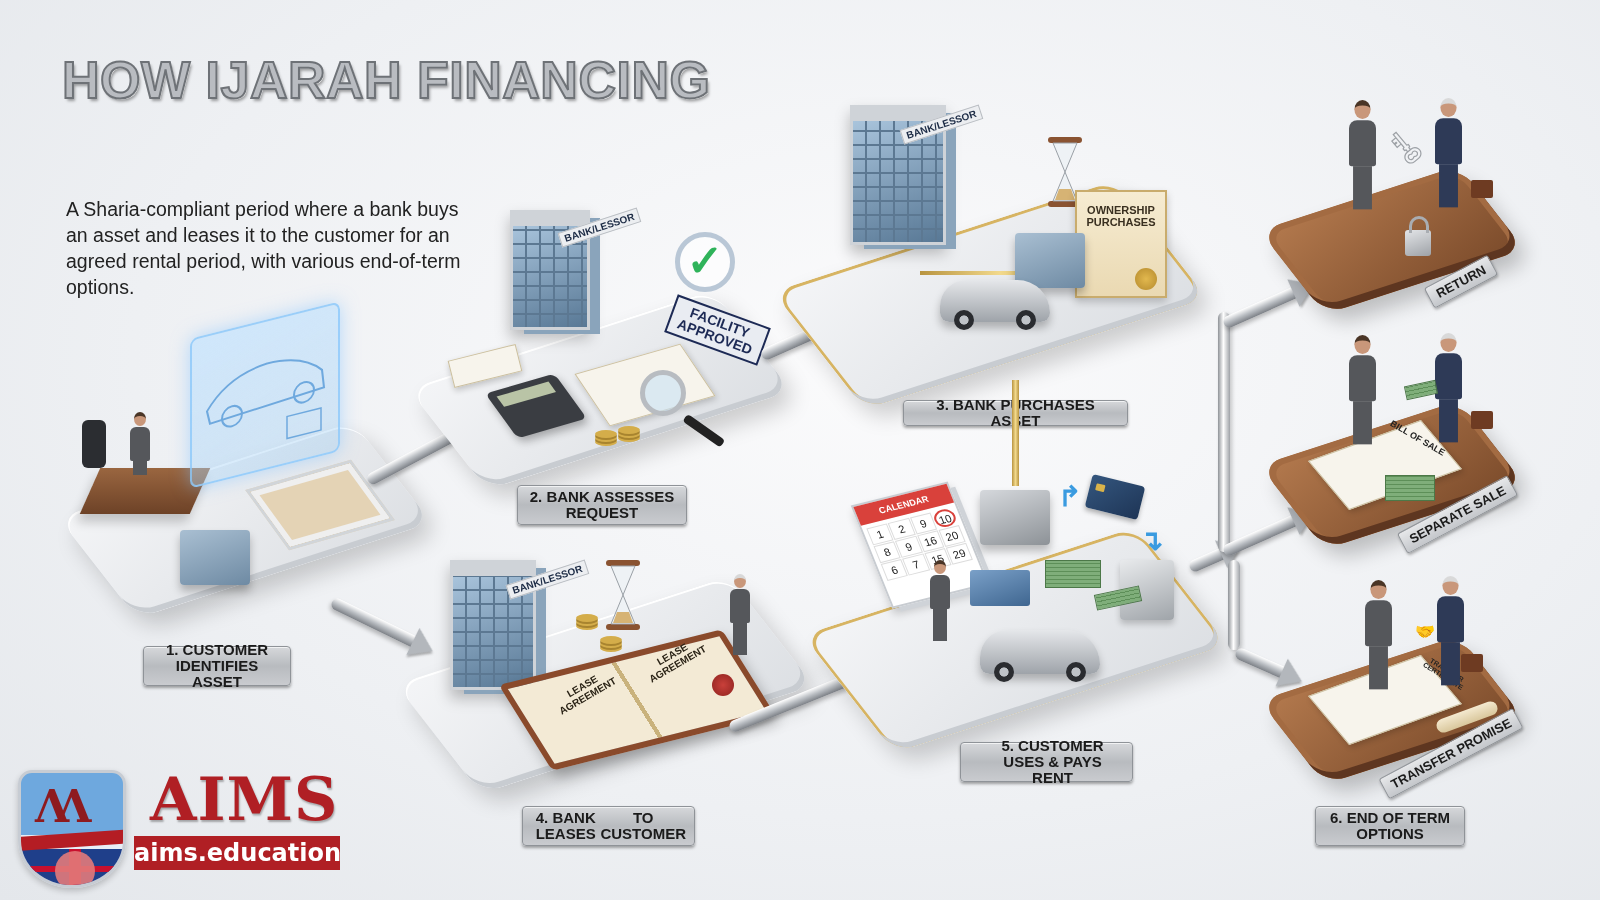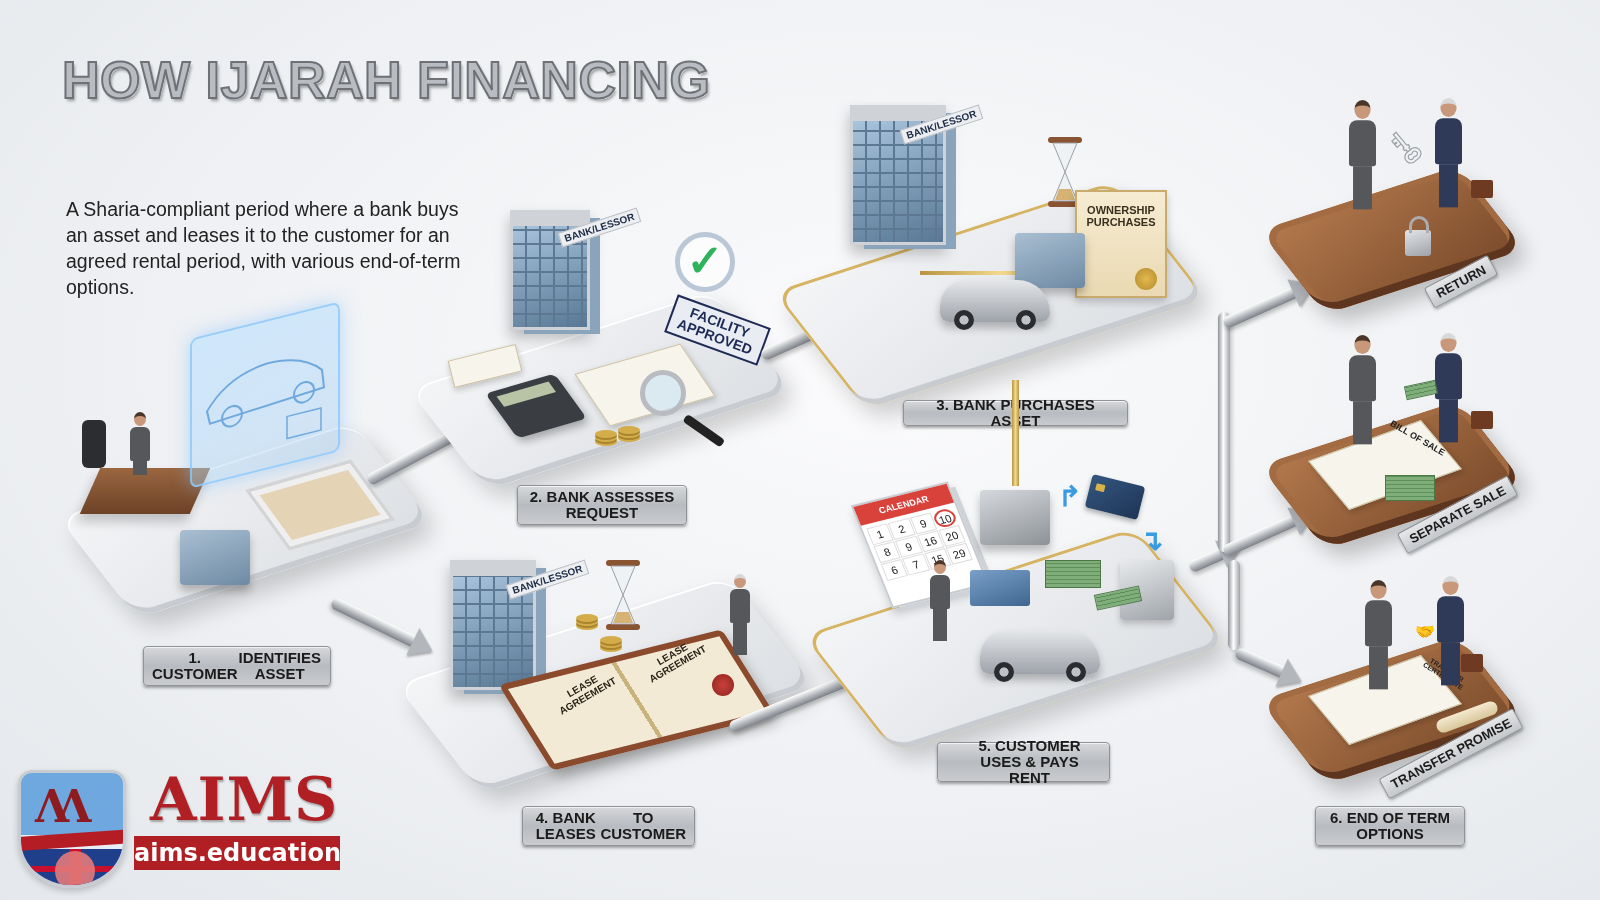--- a/index.html
+++ b/index.html
@@ -231,21 +231,21 @@
     <svg width="146" height="146" viewBox="0 0 146 146">
       <path d="M15 75 Q35 45 75 42 Q110 42 130 62 L132 80 L18 88 Z" fill="none" stroke="#6fa9de" stroke-width="2"></path>
       <circle cx="40" cy="86" r="10" fill="none" stroke="#6fa9de" stroke-width="2"></circle>
       <circle cx="112" cy="80" r="10" fill="none" stroke="#6fa9de" stroke-width="2"></circle>
       <rect x="95" y="100" width="34" height="22" fill="none" stroke="#6fa9de" stroke-width="1.5"></rect>
     </svg>
   </div>
   <div class="abs machine" style="left:120px; top:140px;"></div>
   <div class="abs room" style="left:205px; top:80px;"></div>
 </div>
-<div class="abs plate" style="left:143px; top:646px; width:188px; height:40px; flex-direction:row;justify-content:space-between;">
+<div class="abs plate" style="left:143px; top:646px; width:148px; height:40px; flex-direction:column;">
   <span>1. CUSTOMER</span>
   <span>IDENTIFIES ASSET</span>
 </div>
 
 <div class="abs arrow" style="left:368px; top:475px; width:110px; transform: rotate(-28deg);"></div>
 
 <div class="abs arrow" style="left:332px; top:596px; width:96px; transform: rotate(26deg);"></div>
 
 <div class="abs" style="left:420px; top:180px; width:360px; height:290px;">
   <div class="abs platform" style="left:20px; top:150px; width:320px; height:120px;"></div>
@@ -350,21 +350,21 @@
   <div class="abs machine" style="left:160px; top:30px; background: linear-gradient(160deg,#d5d8dc,#8d9297);"></div>
   <div class="abs" style="left:150px; top:110px; width:60px; height:36px; background: linear-gradient(160deg,#7aa0c8,#3f6690); border-radius:3px;"></div>
   <div class="abs card" style="left:268px; top:20px;"></div>
   <div class="abs blue-arrow" style="left:238px; top:20px;">↱</div>
   <div class="abs blue-arrow" style="left:320px; top:64px;">↴</div>
   <div class="abs money" style="left:225px; top:100px; width:56px; height:28px;"></div>
   <div class="abs" style="left:300px; top:100px; width:54px; height:60px; background: linear-gradient(160deg,#e8eaec,#9fa4a9); border-radius:4px; box-shadow: 0 4px 6px rgba(0,0,0,0.2);"></div>
   <div class="abs money" style="left:275px; top:130px; width:46px; height:16px; transform: rotate(-12deg);"></div>
   <div class="abs car" style="left:160px; top:170px; width:120px; height:44px;"></div>
 </div>
-<div class="abs plate" style="left:937px; top:742px; width:173px; height:40px; flex-direction:column;padding-left:20px;">
+<div class="abs plate" style="left:960px; top:742px; width:173px; height:40px; flex-direction:column;padding-left:20px;">
   <span>5. CUSTOMER</span>
   <span>USES &amp; PAYS RENT</span>
 </div>
 
 <div class="abs arrow" style="left:1190px; top:562px; width:40px; transform: rotate(-24deg);"></div>
 <div class="abs rail" style="left:1218px; top:312px; width:12px; height:240px;"></div>
 <div class="abs arrow" style="left:1224px; top:318px; width:82px; transform: rotate(-24deg);"></div>
 <div class="abs arrow" style="left:1224px; top:546px; width:82px; transform: rotate(-24deg);"></div>
 <div class="abs rail" style="left:1228px; top:560px; width:12px; height:90px;"></div>
 <div class="abs arrow" style="left:1236px; top:646px; width:56px; transform: rotate(24deg);"></div>

